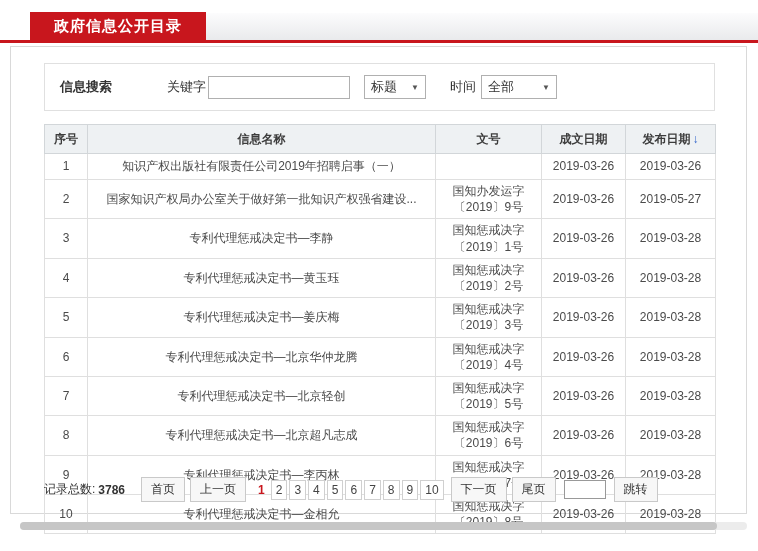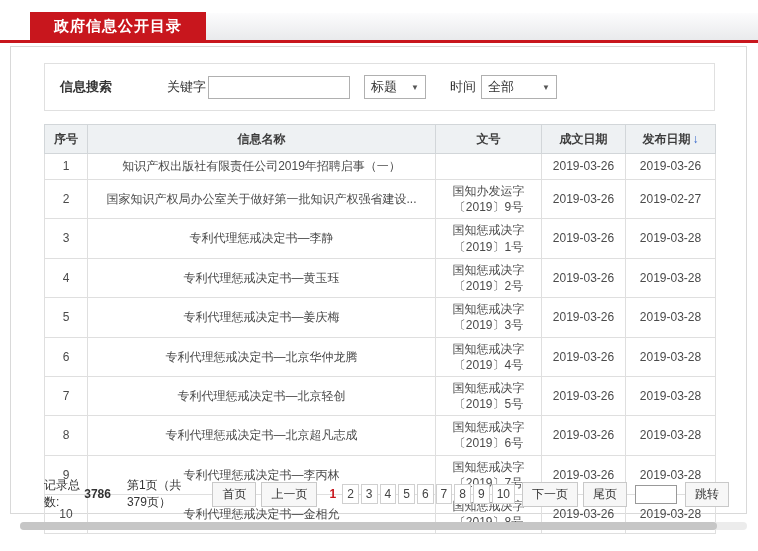--- a/index.html
+++ b/index.html
@@ -121,21 +121,21 @@
           <td class="cell-name">知识产权出版社有限责任公司2019年招聘启事（一）</td>
           <td class="cell-doc"></td>
           <td>2019-03-26</td>
           <td>2019-03-26</td>
         </tr>
         <tr>
           <td>2</td>
           <td class="cell-name">国家知识产权局办公室关于做好第一批知识产权强省建设...</td>
           <td class="cell-doc">国知办发运字〔2019〕9号</td>
           <td>2019-03-26</td>
-          <td>2019-02-27</td>
+          <td>2019-05-27</td>
         </tr>
         <tr>
           <td>3</td>
           <td class="cell-name">专利代理惩戒决定书—李静</td>
           <td class="cell-doc">国知惩戒决字〔2019〕1号</td>
           <td>2019-03-26</td>
           <td>2019-03-28</td>
         </tr>
         <tr>
           <td>4</td>
@@ -185,21 +185,20 @@
           <td class="cell-doc">国知惩戒决字〔2019〕8号</td>
           <td>2019-03-26</td>
           <td>2019-03-28</td>
         </tr>
       </tbody>
     </table>
 
     <div class="pager">
       <span class="total-lbl">记录总数:</span>
       <span class="total-num">3786</span>
-      <span class="page-info">第1页（共379页）</span>
       <span class="pbtn">首页</span>
       <span class="pbtn">上一页</span>
       <span class="pcur">1</span>
       <span class="pnum">2</span>
       <span class="pnum">3</span>
       <span class="pnum">4</span>
       <span class="pnum">5</span>
       <span class="pnum">6</span>
       <span class="pnum">7</span>
       <span class="pnum">8</span>

